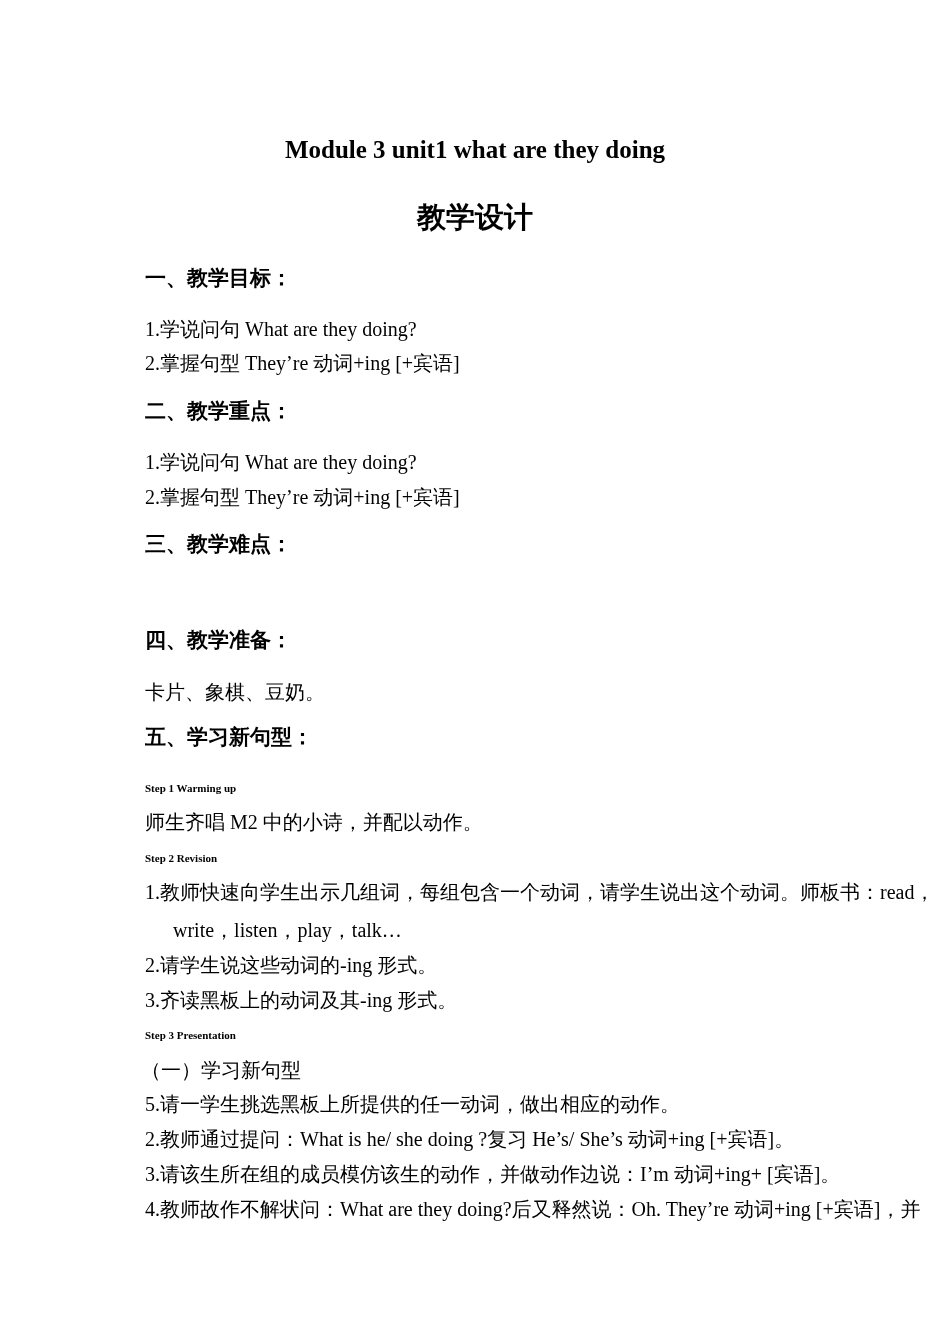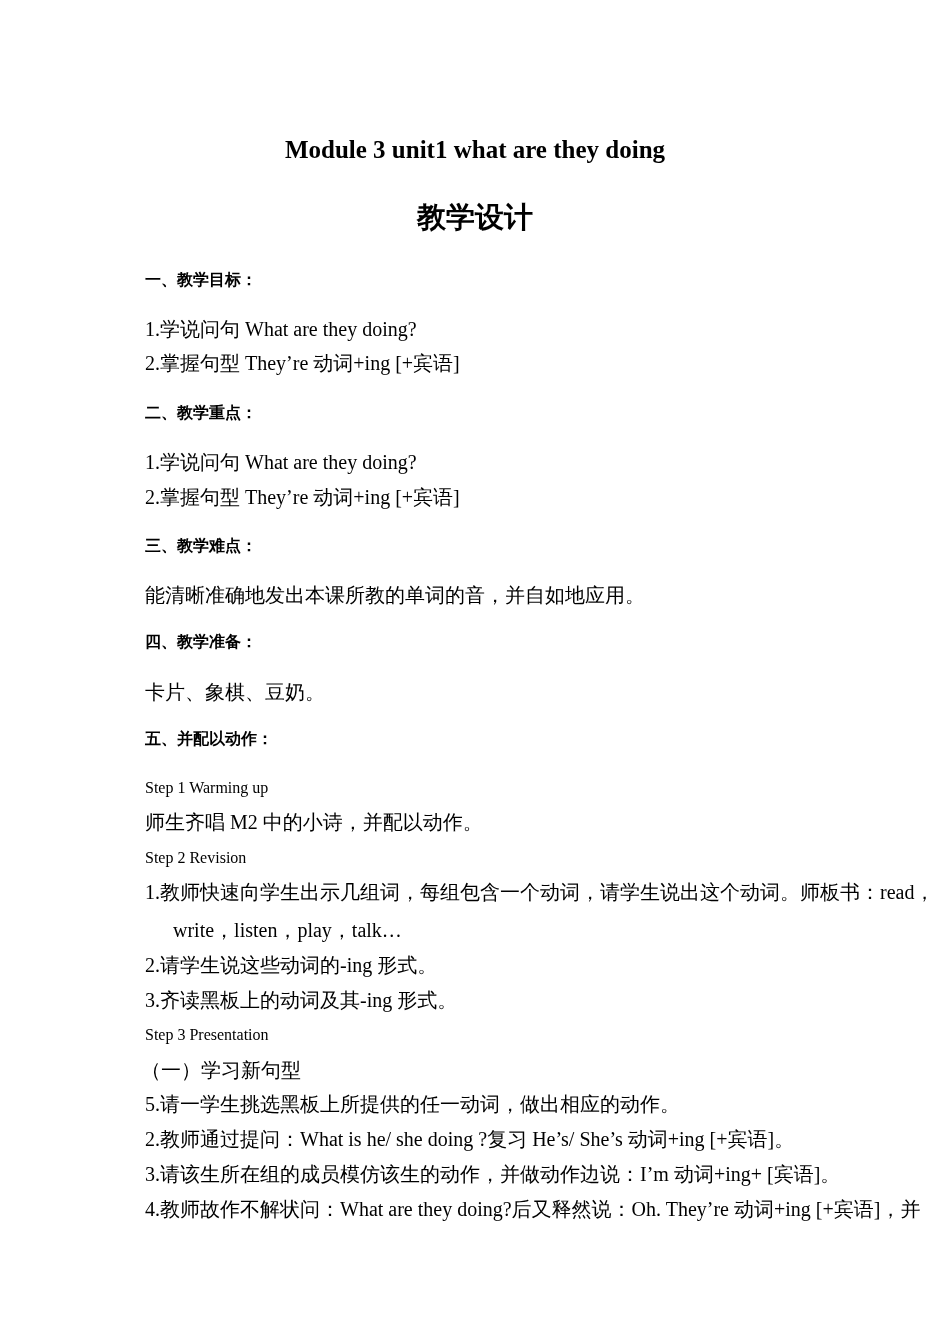--- a/index.html
+++ b/index.html
@@ -2,46 +2,45 @@
 <html><head>
   <meta charset="utf-8">
   <style>
     html, body { margin: 0; padding: 0; background: #ffffff; }
     body { width: 950px; height: 1344px; position: relative; overflow: hidden; color: #000; }
     .page { position: absolute; left: 0; top: 9px; width: 950px; height: 1344px; background: #fff; }
     .line { position: absolute; left: 145px; white-space: nowrap; font-family: "Liberation Serif", "DejaVu Serif", serif; font-size: 20px; line-height: 20px; }
     .title { position: absolute; left: 0; width: 950px; text-align: center; font-family: "Liberation Serif", "DejaVu Serif", serif; font-weight: bold; white-space: nowrap; }
     .title-en { font-size: 25px; line-height: 30px; }
     .title-cn { font-size: 29px; line-height: 30px; }
-    .h1 { font-size: 16px; font-weight: bold; line-height: 26px; font-family: Liberation Sans, sans-serif; }
-    .step { font-weight: normal; font-size: 16px; }
+    .h1 { font-size: 21px; font-weight: bold; line-height: 26px; font-family: Liberation Mono, monospace; }
+    .step { font-weight: bold; font-size: 11px; }
   </style>
 </head>
 <body>
 
 <div class="page">
 
   <div class="title title-en" style="top:126px;">Module 3 unit1 what are they doing</div>
   <div class="title title-cn" style="top:193px; font-family:'DejaVu Sans', sans-serif;">教学设计</div>
 
   <div class="line h1" style="top:258px;">一、教学目标：</div>
   <div class="line" style="top:310px;">1.学说问句 What are they doing?</div>
   <div class="line" style="top:344px;">2.掌握句型 They’re 动词+ing [+宾语]</div>
 
   <div class="line h1" style="top:391px;">二、教学重点：</div>
   <div class="line" style="top:443px;">1.学说问句 What are they doing?</div>
   <div class="line" style="top:478px;">2.掌握句型 They’re 动词+ing [+宾语]</div>
 
   <div class="line h1" style="top:524px;">三、教学难点：</div>
-  <div class="line" style="top:576px;">能清晰准确地发出本课所教的单词的音，并自如地应用。</div>
 
   <div class="line h1" style="top:620px;">四、教学准备：</div>
   <div class="line" style="top:673px;">卡片、象棋、豆奶。</div>
 
-  <div class="line h1" style="top:717px;">五、并配以动作：</div>
+  <div class="line h1" style="top:717px;">五、学习新句型：</div>
 
   <div class="line step" style="top:769px;">Step 1 Warming up</div>
   <div class="line" style="top:803px;">师生齐唱 M2 中的小诗，并配以动作。</div>
 
   <div class="line step" style="top:839px;">Step 2 Revision</div>
   <div class="line" style="top:873px;">1.教师快速向学生出示几组词，每组包含一个动词，请学生说出这个动词。师板书：read，</div>
   <div class="line" style="top:911px;margin-left:28px;">write，listen，play，talk…</div>
   <div class="line" style="top:946px;">2.请学生说这些动词的-ing 形式。</div>
   <div class="line" style="top:981px;">3.齐读黑板上的动词及其-ing 形式。</div>
 

